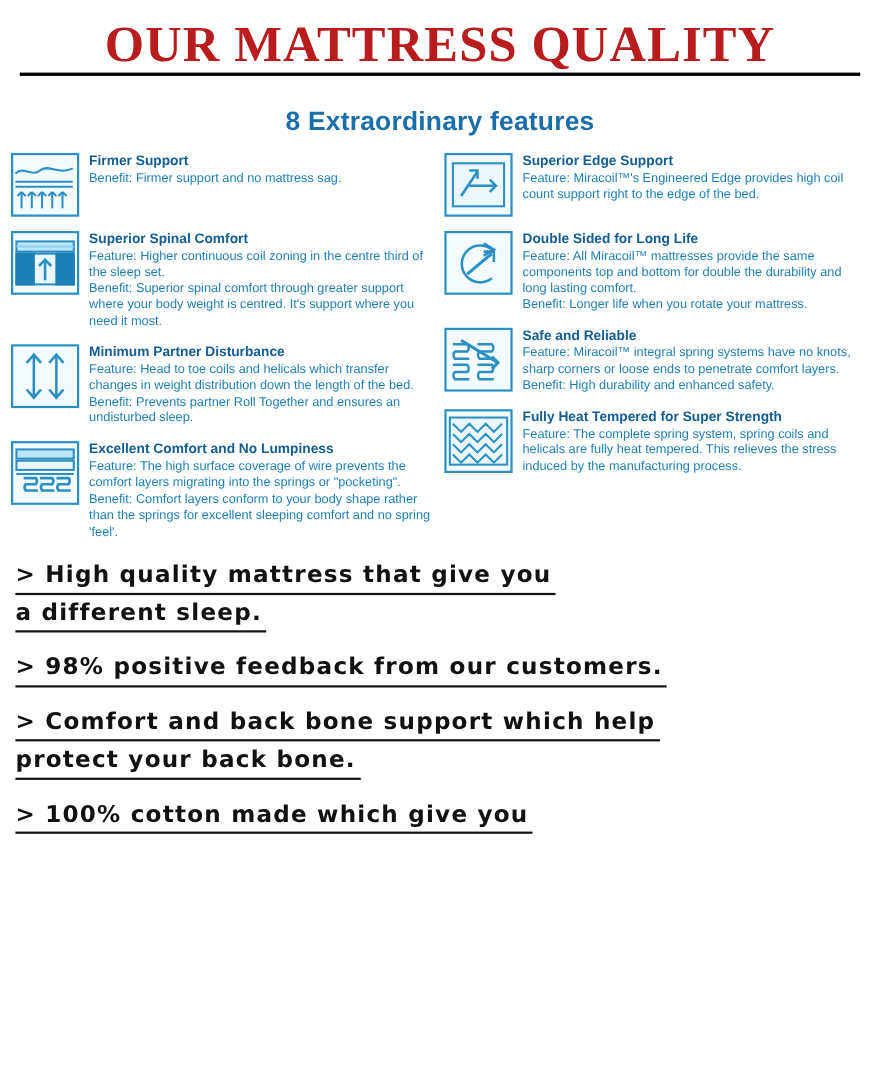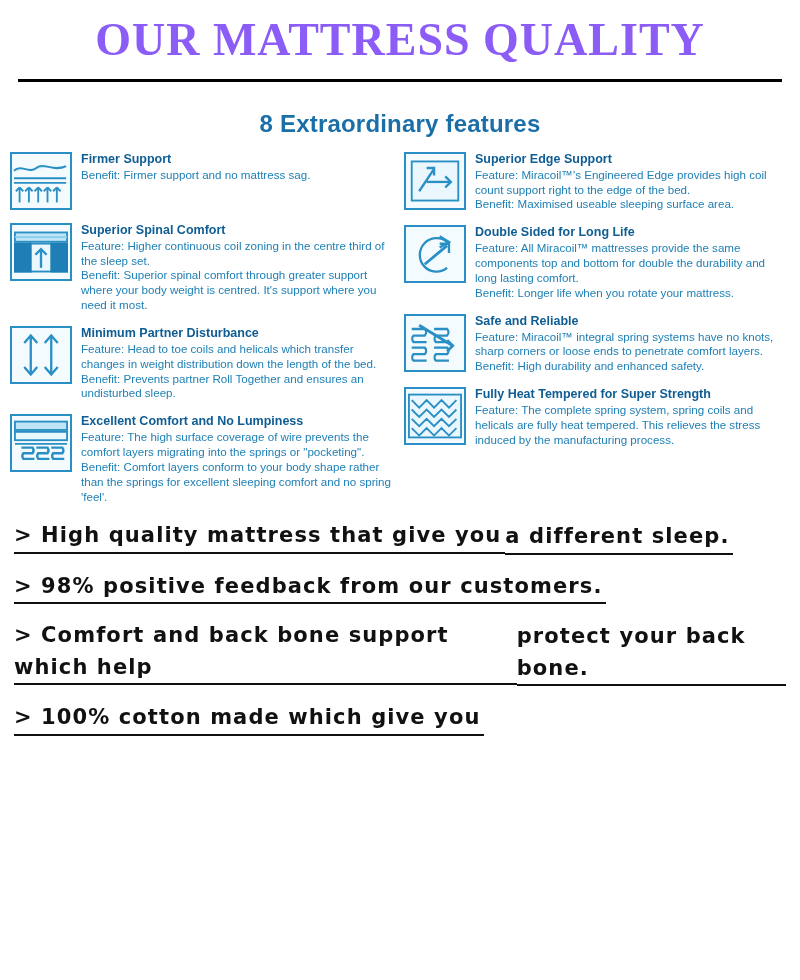--- a/index.html
+++ b/index.html
@@ -18,25 +18,25 @@
 
   
   .title-wrap {
     padding: 16px 18px 0 18px;
   }
   .title {
     font-family: "Liberation Serif", serif;
     font-weight: bold;
     font-size: 46px;
     letter-spacing: 1px;
-    color: #8b5cf6;
+    color: #b91c1c;
     text-align: center;
     line-height: 1.04;
     border-bottom: 3px solid #000;
-    padding-bottom: 15px;
+    padding-bottom: 2px;
     white-space: nowrap;
   }
 
   
   .features {
     position: relative;
     margin: 0;
     padding: 20px 10px 8px 10px;
   }
   .features-heading {
@@ -103,21 +103,21 @@
     font-weight: bold;
     font-size: 21px;
     letter-spacing: 1.1px;
     color: #111;
     line-height: 1.5;
     border-bottom: 2px solid #111;
     display: inline-block;
     padding-right: 4px;
   }
   .bullet .bline + .bline { margin-top: 1px; }
-  .bullet-rows { display: flex; flex-direction: row; align-items: flex-start; }
+  .bullet-rows { display: flex; flex-direction: column; align-items: flex-start; }
 </style>
 </head>
 <body>
 
 <div id="page">
 
   <div class="title-wrap">
     <div class="title">OUR MATTRESS QUALITY</div>
   </div>
 
@@ -240,21 +240,20 @@
                 <line x1="14" y1="40" x2="30" y2="16"></line>
                 <polyline points="22,15 30,15 30,23"></polyline>
                 <line x1="22" y1="30" x2="48" y2="30"></line>
                 <polyline points="42,24 48,30 42,36"></polyline>
               </g>
             </svg>
           </div>
           <div class="ftext">
             <div class="fname">Superior Edge Support</div>
             <div class="fline">Feature: Miracoil™'s Engineered Edge provides high coil count support right to the edge of the bed.</div>
-            <div class="fline">Benefit: Maximised useable sleeping surface area.</div>
           </div>
         </div>
 
         <div class="feature">
           <div class="ficon">
             <svg viewBox="0 0 62 58" aria-hidden="true">
               <g stroke="#2a8fc4" stroke-width="2.5" fill="none">
                 <path d="M44,16 A18,18 0 1 0 44,44"></path>
                 <polyline points="36,10 46,16 36,22"></polyline>
                 <path d="M20,40 L44,20" stroke-width="3"></path>

